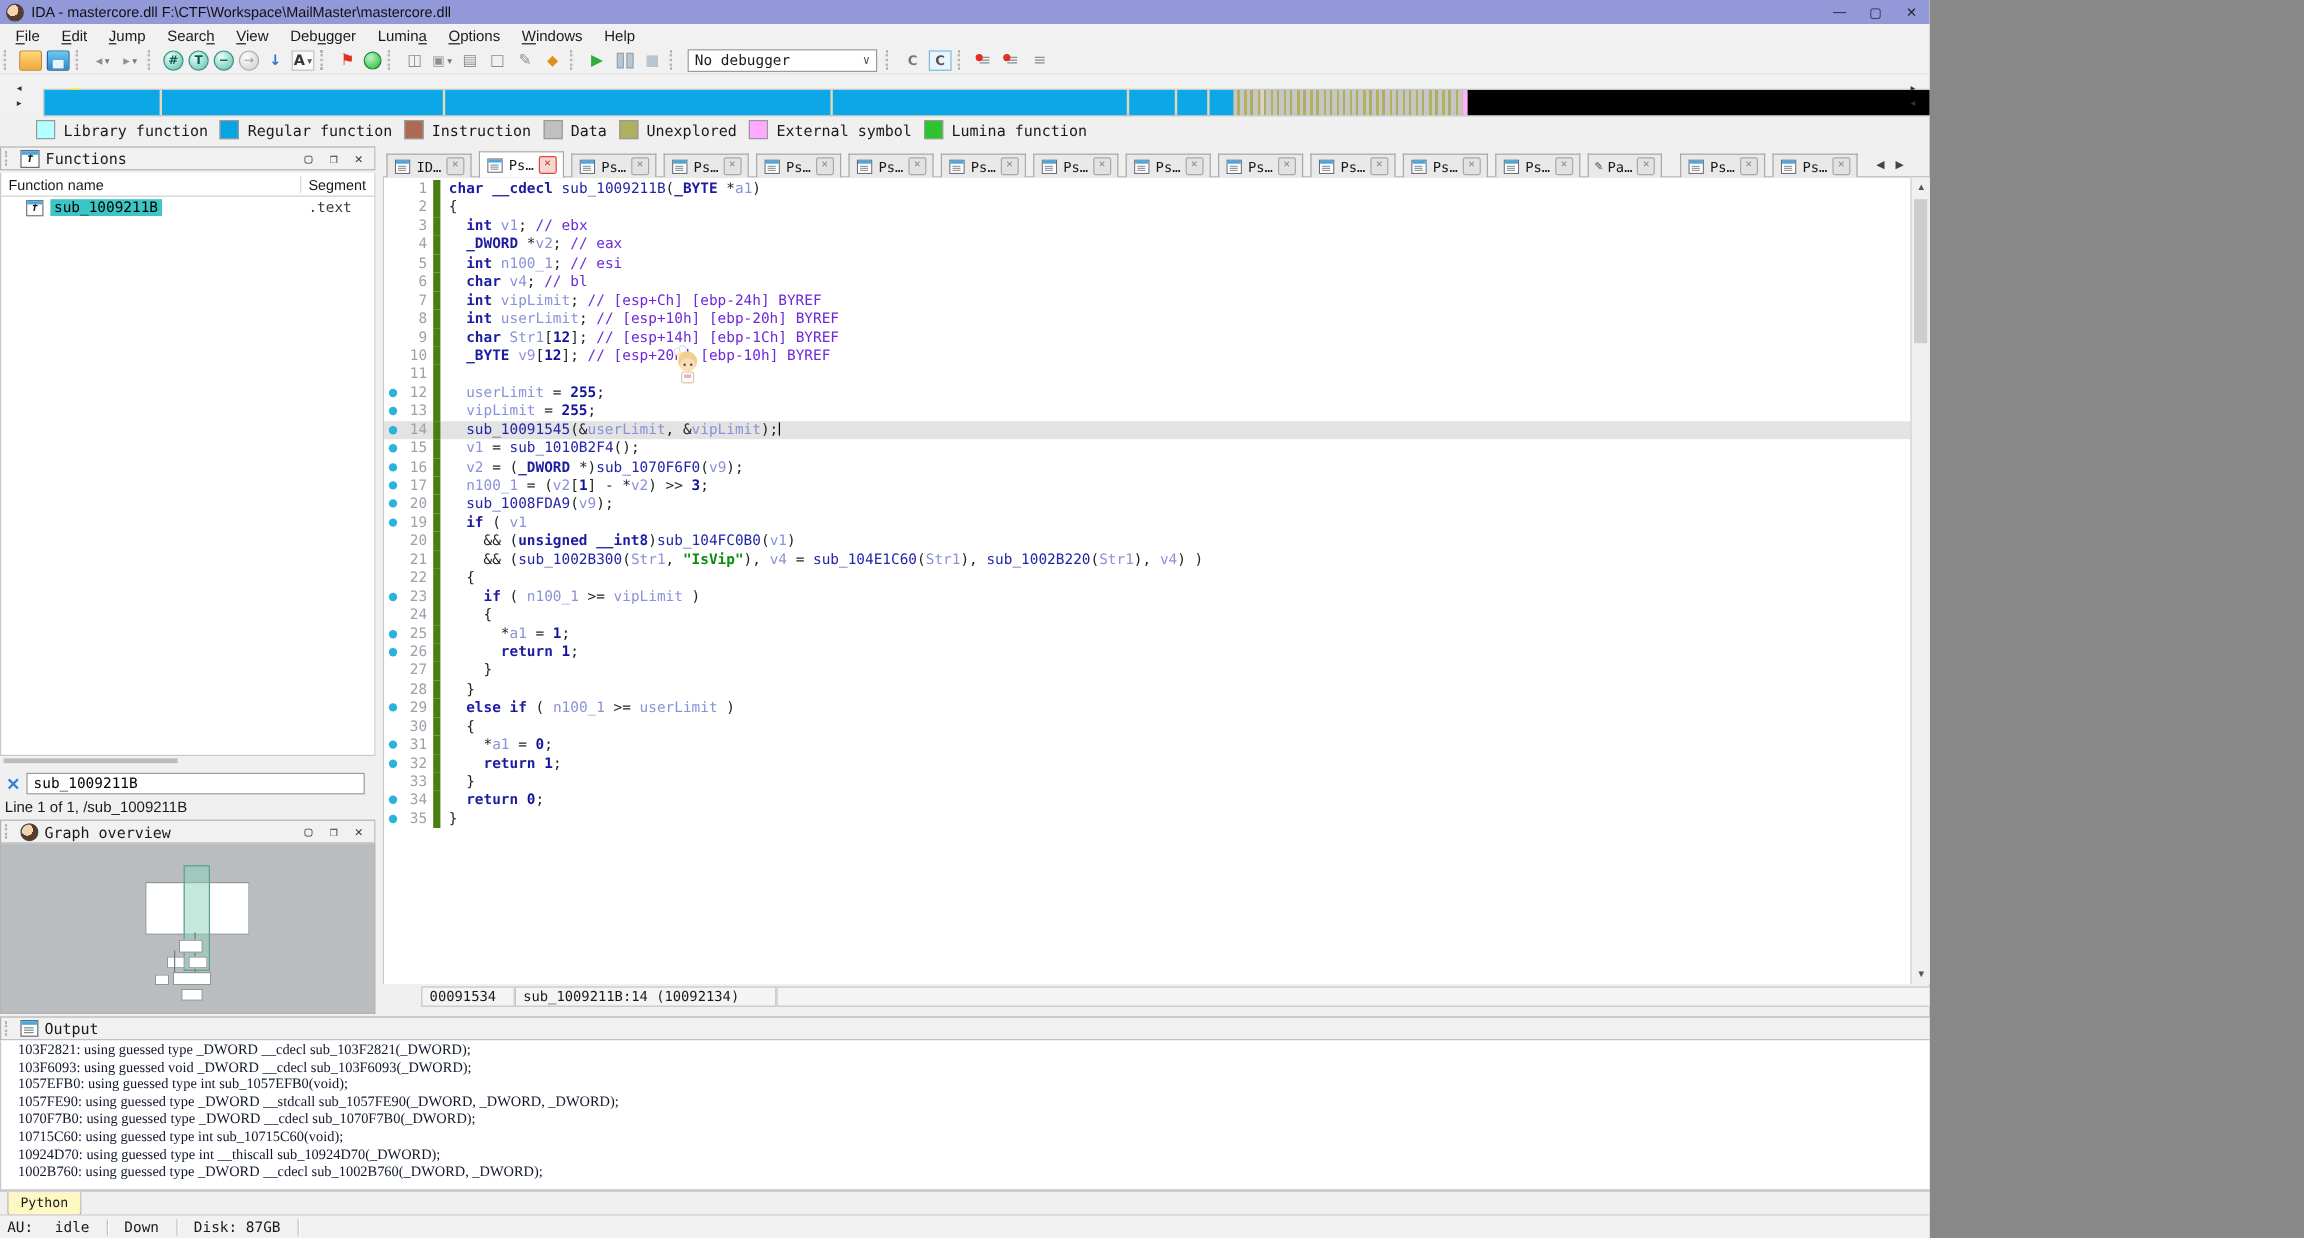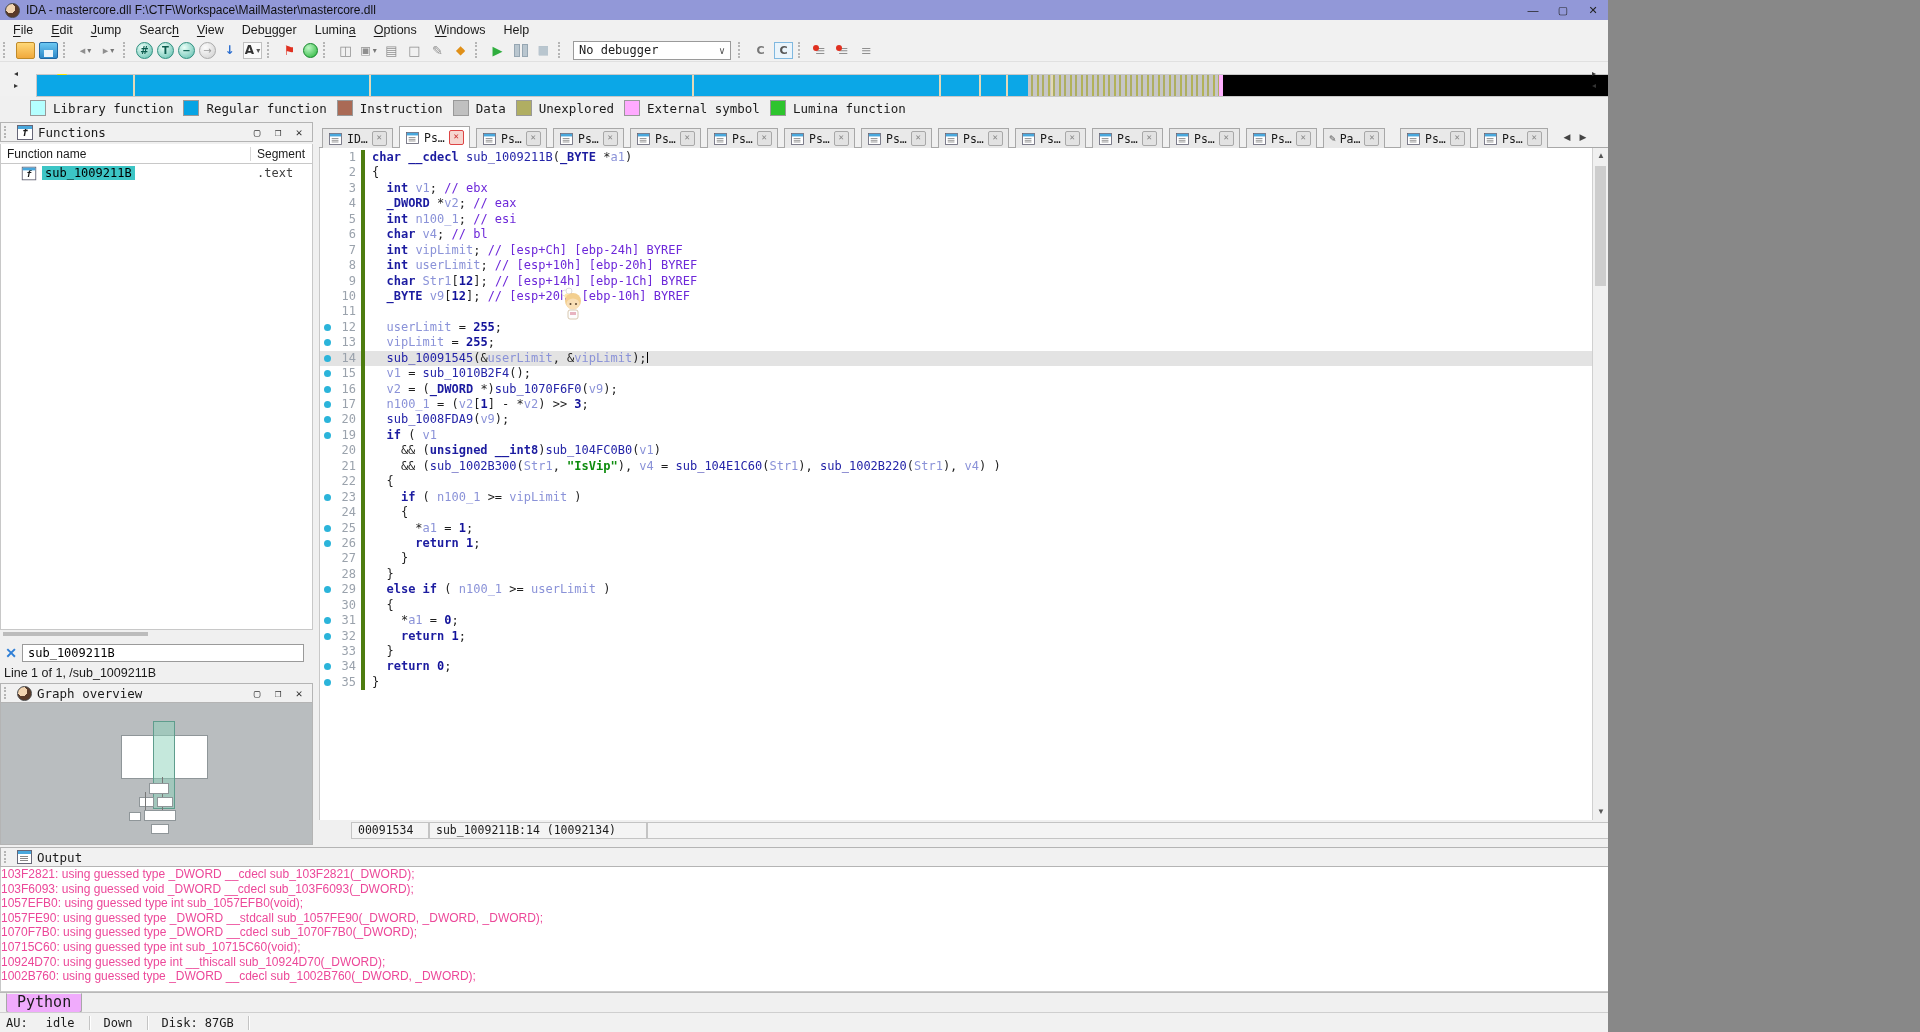--- a/index.html
+++ b/index.html
@@ -101,44 +101,44 @@
   .tab-pencil{color:#555;font-size:11px;}
   .tabbar-btn{position:absolute;top:4px;width:14px;height:14px;color:#444;font-size:9px;text-align:center;line-height:14px;}
   
   #code-area{position:absolute;left:319px;top:148px;width:1585px;height:672px;background:#fff;border-left:1px solid #c8c8c8;box-sizing:border-box;overflow:hidden;font-family:"DejaVu Sans Mono",monospace;font-size:12px;}
   #code-lines{position:absolute;left:0;top:2px;width:100%;}
   .crow{display:flex;height:15.45px;line-height:15.45px;white-space:pre;}
   .crow.hl{background:#e3e3e3;}
   .cdot{width:14px;position:relative;}
   .cdot.on::before{content:"";position:absolute;left:4px;top:4px;width:7px;height:7px;border-radius:50%;background:#2bb4da;}
   .cnum{width:22px;text-align:right;color:#9aa2ac;padding-right:5px;}
-  .ctext{border-left:4px solid #4d7c0f;padding-left:7px;}
+  .ctext{border-left:6px solid #4d7c0f;padding-left:7px;}
   .t-k{color:#1c1ca0;font-weight:bold;}
   .t-f{color:#2424a8;}
   .t-l{color:#8a92d8;}
   .t-n{color:#12129a;font-weight:bold;}
   .t-s{color:#0e8c0e;font-weight:bold;}
   .t-c{color:#6d28d9;}
   .t-p{color:#1e1e1e;}
   .caret{display:inline-block;width:1px;height:11px;background:#000;vertical-align:-1px;}
   #vscroll{position:absolute;right:0;top:148px;width:16px;height:672px;background:#f0f0f0;border-left:1px solid #d0d0d0;box-sizing:border-box;}
   #vscroll .vthumb{position:absolute;left:2px;top:18px;width:11px;height:120px;background:#cdcdcd;}
   #vscroll .varrow{position:absolute;left:0;width:16px;height:16px;font-size:8px;color:#555;text-align:center;line-height:16px;}
   
   #code-status{position:absolute;left:319px;top:822px;width:1601px;height:17px;display:flex;font-family:"DejaVu Sans Mono",monospace;font-size:11.5px;}
   .cs-cell{border:1px solid #c4c4c4;background:#f4f4f4;padding:0 6px;line-height:15px;box-sizing:border-box;}
   #cs-addr{width:78px;margin-left:32px;}
   #cs-pos{width:218px;}
   #cs-rest{flex:1;margin-right:16px;}
   
   #output-panel{position:absolute;left:0;top:847px;width:1920px;}
   #output-content{position:absolute;left:0;top:20px;width:1920px;height:125px;background:#fff;border:1px solid #c8c8c8;border-top:none;box-sizing:border-box;overflow:hidden;}
-  .out-line{height:14.6px;line-height:14.6px;font-family:Liberation Sans, sans-serif;font-size:12px;white-space:pre;padding-left:0;color:#ec4899;}
+  .out-line{height:14.6px;line-height:14.6px;font-family:Liberation Serif, serif;font-size:12px;white-space:pre;padding-left:14px;color:#0f172a;}
   #python-row{position:absolute;left:0;top:992px;width:1920px;height:20px;background:#f0f0f0;border-top:1px solid #b8b8b8;box-sizing:border-box;}
-  #python-tab{position:absolute;left:6px;top:0;height:18px;padding:0 10px;background:#f0abfc;border:1px solid #a8a8a8;border-top:1px solid #f0f0f0;border-radius:0 0 3px 3px;font-family:"DejaVu Sans Mono",monospace;font-size:15px;line-height:17px;}
+  #python-tab{position:absolute;left:6px;top:0;height:18px;padding:0 10px;background:#fef9c3;border:1px solid #a8a8a8;border-top:1px solid #f0f0f0;border-radius:0 0 3px 3px;font-family:"DejaVu Sans Mono",monospace;font-size:11px;line-height:17px;}
   
   #statusbar{position:absolute;left:0;top:1012px;width:1920px;height:20px;background:#f1f1f1;border-top:1px solid #cfcfcf;box-sizing:border-box;display:flex;align-items:center;font-family:"DejaVu Sans Mono",monospace;font-size:12px;}
   .sb-label{padding:0 8px 0 6px;}
   .sb-cell{padding:0 10px;}
   .sb-div{width:1px;height:14px;background:#c4c4c4;box-shadow:1px 0 0 #fff;margin:0 4px;}
   
   #mascot{position:absolute;left:556px;top:286px;z-index:5;}
 </style>
 </head>
 <body>

